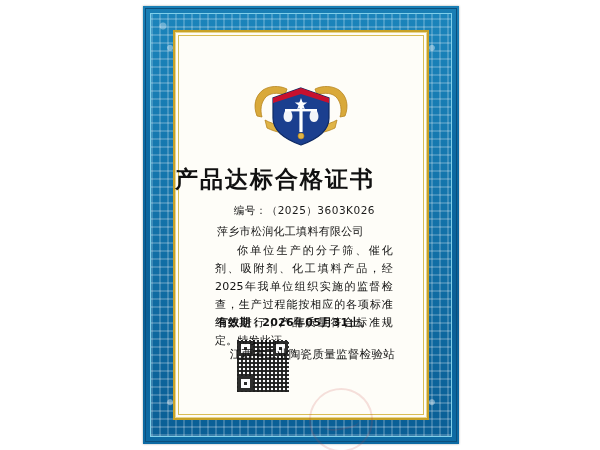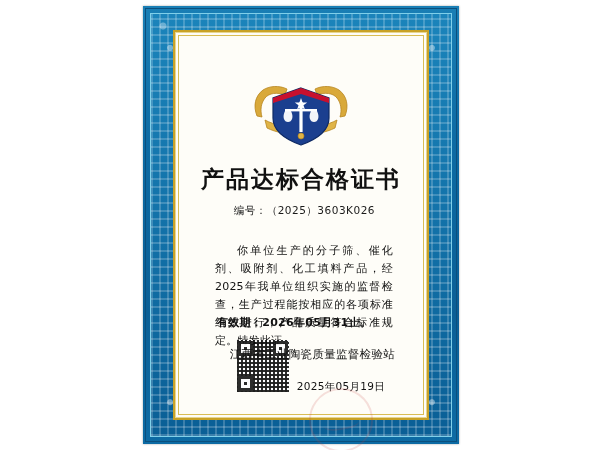--- a/index.html
+++ b/index.html
@@ -107,21 +107,21 @@
     width: 104px;
     height: 72px;
   }
 
   
   .title {
     position: absolute;
     left: 0;
     right: 0;
     top: 132px;
-    text-align: center;
+    text-align: left;
     font-size: 23px;
     letter-spacing: 2px;
     color: #111111;
     font-weight: 700;
     font-family: Liberation Mono, monospace;
   }
 
   .serial {
     position: absolute;
     right: 52px;
@@ -275,20 +275,21 @@
           <circle cx="52" cy="60" r="3" fill="#e0b446" stroke="#b8851f" stroke-width="0.7"></circle>
         </svg>
       </div>
 
       <div class="title">产品达标合格证书</div>
 
       <div class="serial">
         <span>编号：</span><span>（2025）3603K026</span>
       </div>
 
+      <div class="recipient">萍乡市松润化工填料有限公司</div>
 
       <div class="body-text">你单位生产的分子筛、催化剂、吸附剂、化工填料产品，经2025年我单位组织实施的监督检查，生产过程能按相应的各项标准组织进行，产品质量符合标准规定。特发此证。</div>
 
       <div class="validity">
         <span>有效期：</span><span>2026年05月31止。</span>
       </div>
 
       <div class="qr">
         <div class="qr-eye tl">
             <i></i>
@@ -296,20 +297,19 @@
         <div class="qr-eye tr">
             <i></i>
           </div>
         <div class="qr-eye bl">
             <i></i>
           </div>
       </div>
 
       <div class="issuer">江西省工业陶瓷质量监督检验站</div>
 
-      <div class="issue-date">2025年05月19日</div>
 
       <div class="seal"></div>
 
     </div>
   </div>
 
 </div>
 
 </body></html>

